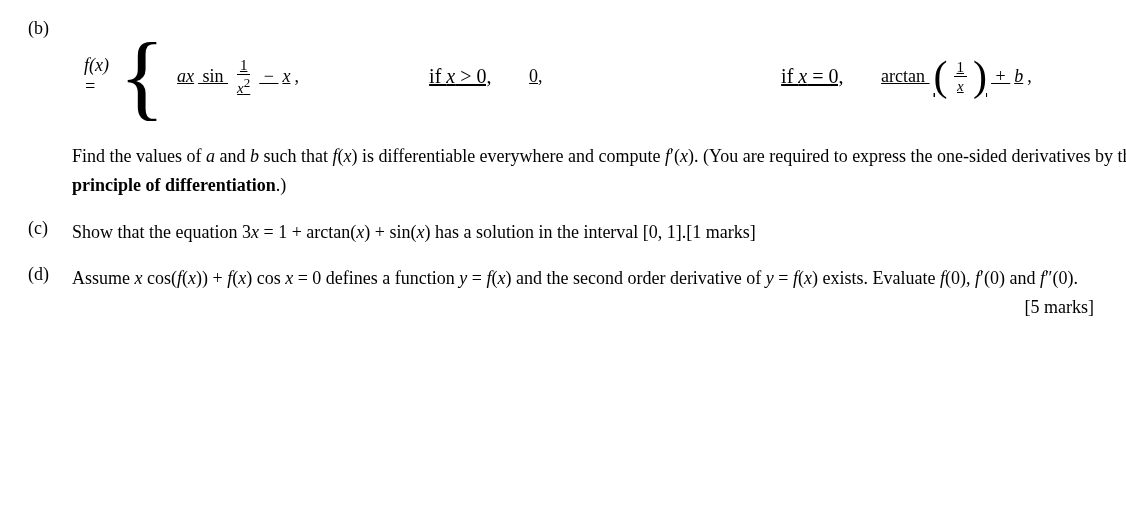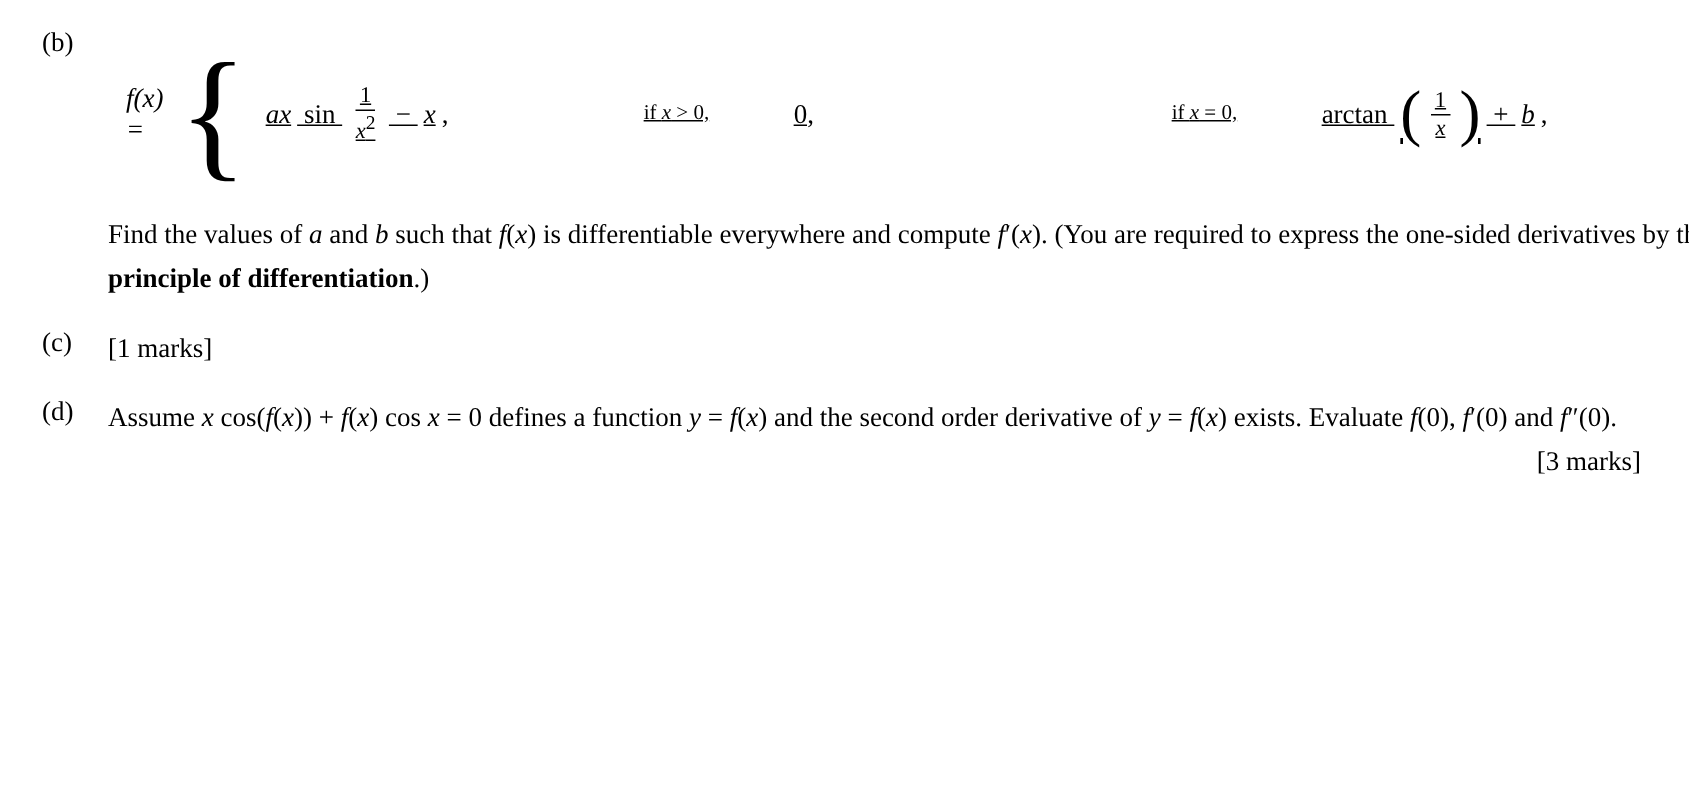--- a/index.html
+++ b/index.html
@@ -72,21 +72,21 @@
       gap: 32px;
     }
     .case-expr {
       min-width: 220px;
       font-size: 18px;
       display: flex;
       align-items: center;
       gap: 4px;
     }
     .case-cond {
-      font-size: 14px;
+      font-size: 20px;
       min-width: 90px;
     }
     
     .frac {
       display: inline-flex;
       flex-direction: column;
       align-items: center;
       vertical-align: middle;
       margin: 0 2px;
     }
@@ -169,27 +169,30 @@
           Find the values of <i>a</i> and <i>b</i> such that <i>f</i>(<i>x</i>) is differentiable everywhere and compute <i>f</i>′(<i>x</i>). (You are required to express the one-sided derivatives by the <span class="bold">first principle of differentiation</span>.)
         </span>
         <span style="float:right; font-size:18px;">[7 marks]</span>
       </div>
     </div>
   </div>
 
   <div class="part">
     <div class="part-label">(c)</div>
     <div class="part-cd-content">
+      <span>
+        Show that the equation 3<i>x</i> = 1 + arctan(<i>x</i>) + sin(<i>x</i>) has a solution in the interval [0, 1].
+      </span>
       <span style="float:right;">[1 marks]</span>
     </div>
   </div>
 
   <div class="part">
     <div class="part-label">(d)</div>
     <div class="part-cd-content">
       <span>
         Assume <i>x</i> cos(<i>f</i>(<i>x</i>)) + <i>f</i>(<i>x</i>) cos <i>x</i> = 0 defines a function <i>y</i> = <i>f</i>(<i>x</i>) and the second order derivative of <i>y</i> = <i>f</i>(<i>x</i>) exists. Evaluate <i>f</i>(0), <i>f</i>′(0) and <i>f</i>″(0).
       </span>
-      <span style="float:right;">[3 marks]</span>
+      <span style="float:right;">[5 marks]</span>
     </div>
   </div>
 
 </div>
 
 </body></html>

